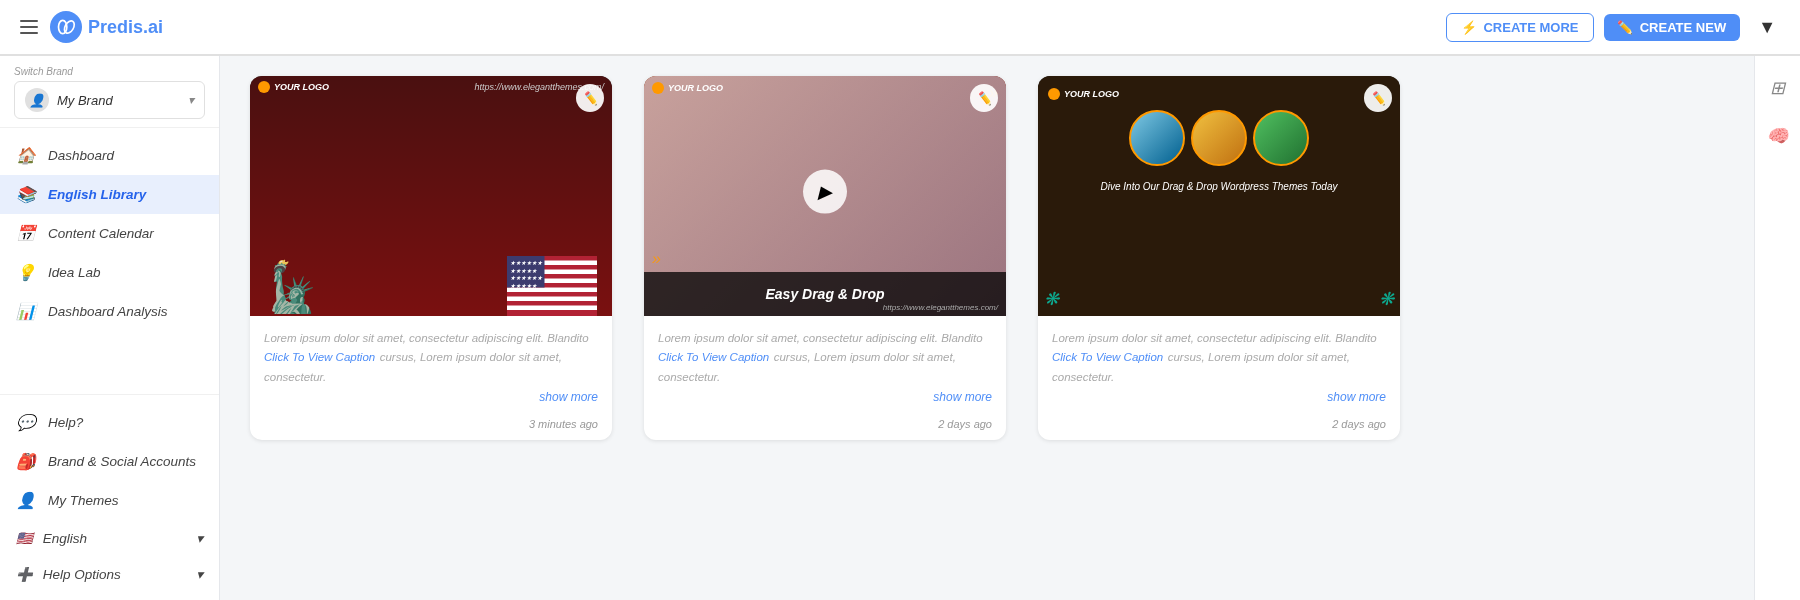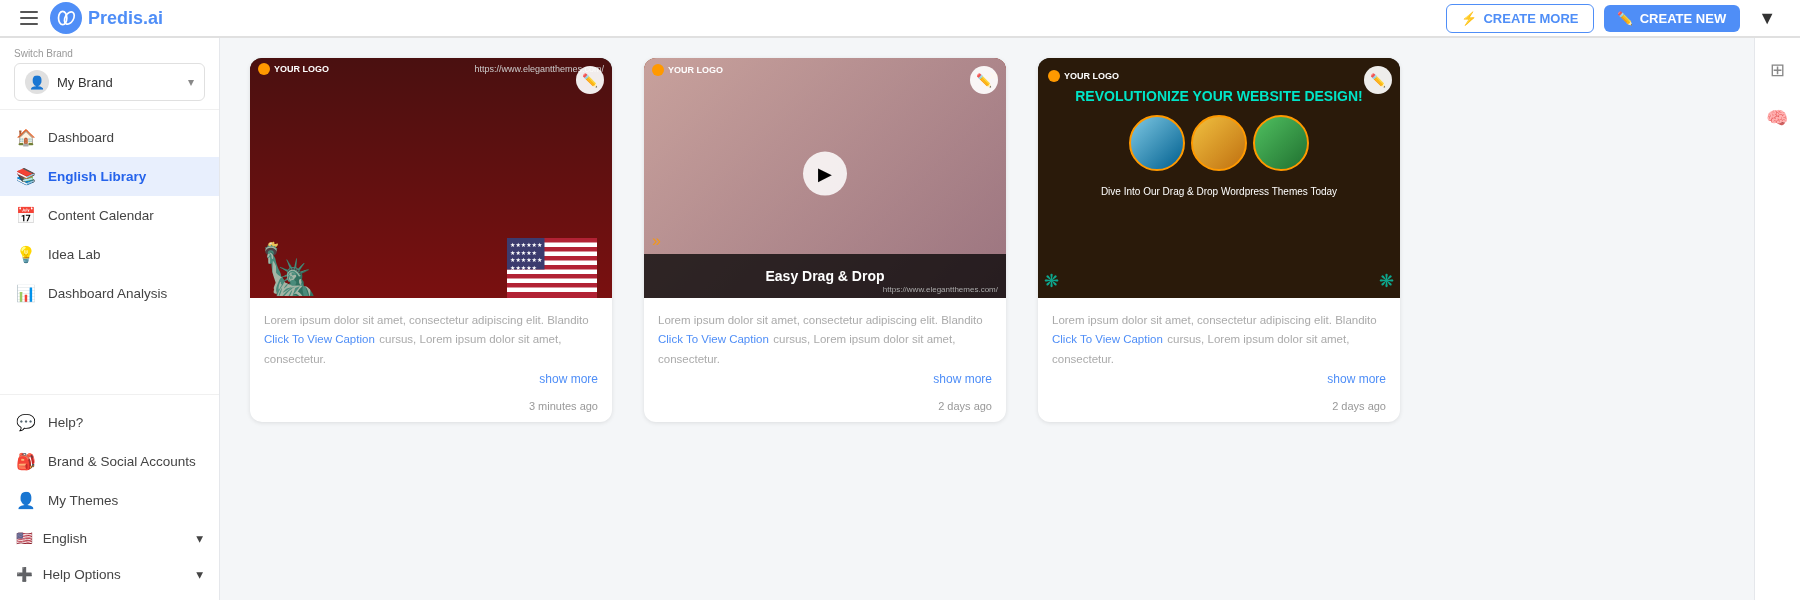--- a/index.html
+++ b/index.html
@@ -2,21 +2,21 @@
 <html><head>
   <meta charset="utf-8">
   <style>
     * { box-sizing: border-box; margin: 0; padding: 0; }
     body { font-family: 'Segoe UI', Arial, sans-serif; background: #f4f6f8; display: flex; flex-direction: column; height: 600px; overflow: hidden; }
 
     
     .top-nav {
       display: flex; align-items: center; justify-content: space-between;
       background: #fff; border-bottom: 2px solid #e0e0e0;
-      padding: 0 16px; height: 38px; flex-shrink: 0; position: relative;
+      padding: 0 16px; height: 56px; flex-shrink: 0; position: relative;
     }
     .top-nav-left { display: flex; align-items: center; gap: 8px; }
     .hamburger { cursor: pointer; display: flex; flex-direction: column; gap: 4px; padding: 4px; }
     .hamburger span { display: block; width: 18px; height: 2px; background: #555; border-radius: 2px; }
     .logo-area { display: flex; align-items: center; gap: 6px; }
     .logo-bubble { width: 32px; height: 32px; background: #4f8ef7; border-radius: 50%; display: flex; align-items: center; justify-content: center; }
     .logo-bubble svg { width: 20px; height: 20px; }
     .logo-text { font-size: 18px; font-weight: 700; color: #4f8ef7; }
     .top-nav-right { display: flex; align-items: center; gap: 10px; }
     .btn-create-more {
@@ -27,21 +27,21 @@
     }
     .btn-create-new {
       display: flex; align-items: center; gap: 6px;
       background: #4f8ef7; color: #fff; border: none;
       border-radius: 6px; padding: 6px 14px; font-size: 13px; font-weight: 600;
       cursor: pointer;
     }
     .filter-icon { font-size: 18px; color: #333; cursor: pointer; padding: 4px 8px; }
 
     
-    .main-layout { display: flex; flex: 1; overflow: hidden; }
+    .main-layout { display: flex; flex: 1; overflow: hidden; font-style: italic; }
 
     
     .sidebar {
       width: 220px; background: #fff; border-right: 1px solid #e5e7eb;
       display: flex; flex-direction: column; padding: 0; flex-shrink: 0;
       overflow-y: auto;
     }
     .brand-switch {
       padding: 10px 14px 8px; border-bottom: 1px solid #f0f0f0;
     }
@@ -325,21 +325,20 @@
         </div>
       </div>
 
       <div class="post-card">
         <div class="card-image-wrap">
           <div class="card3-bg">
             <div class="card3-logo-area">
               <div class="card3-logo-icon"></div>
               <span>YOUR LOGO</span>
             </div>
-            <div class="card3-title">REVOLUTIONIZE YOUR WEBSITE DESIGN!</div>
             <div class="card3-circles">
               <div class="card3-circle c1"></div>
               <div class="card3-circle c2"></div>
               <div class="card3-circle c3"></div>
             </div>
             <div class="card3-sub">Dive Into Our Drag &amp; Drop Wordpress Themes Today</div>
             <div class="card3-ornament">❋</div>
             <div class="card3-ornament-r">❋</div>
           </div>
           <div class="card-edit-btn">✏️</div>

